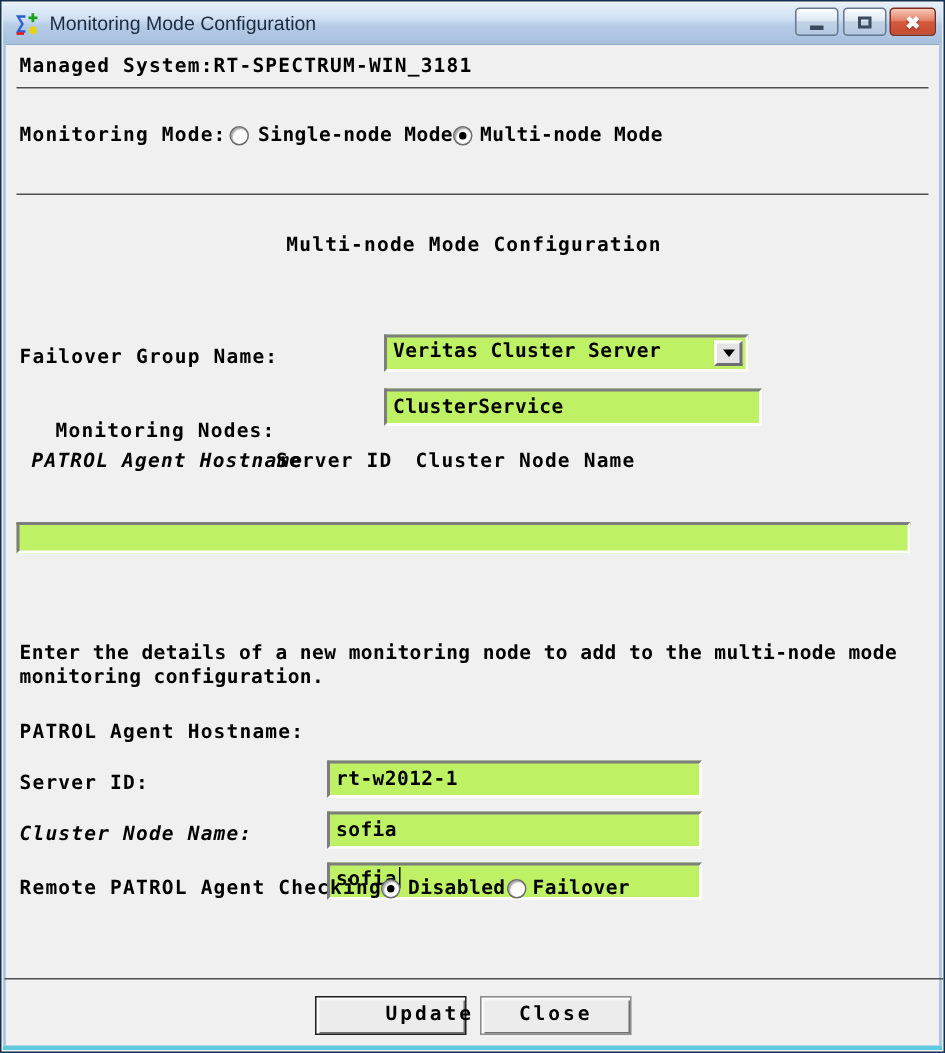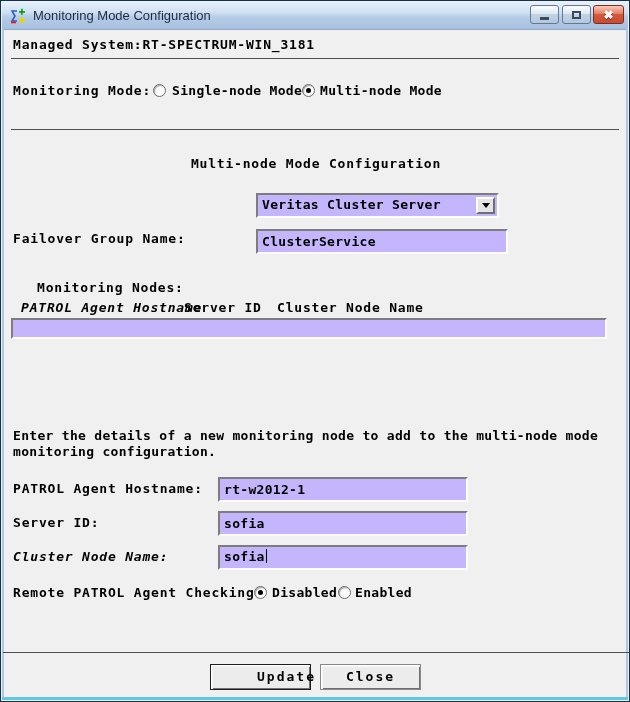--- a/index.html
+++ b/index.html
@@ -42,23 +42,23 @@
   .glyph-max { width:9px; height:8px; border:2px solid #3c4a5c; background:transparent; }
   .glyph-close { color:#fff; font-family:"Liberation Sans",sans-serif; font-weight:bold; font-size:12px; text-shadow:0 1px 1px #7a2417; }
 
   
   .abs { position:absolute; }
   .label { white-space:nowrap; letter-spacing:0.8px; }
   .hint  { white-space:pre-line; line-height:16px; }
   .hr { position:absolute; height:1px; background:#4f4f4f; }
 
   .sunken {
-    background:#c4b5fd;
+    background:#bef264;
     border-top:2px solid #7d7d7d; border-left:2px solid #7d7d7d;
-    border-bottom:2px solid #fcfcfc; border-right:2px solid #fcfcfc;
+    border-bottom:2px solid #fcfcfc; border-right:2px solid #fcfcfc;margin-top:30px;
   }
   .field {
     font-family:inherit; font-weight:bold; font-size:13px; letter-spacing:0.3px; color:#000;
     padding-left:4px; line-height:20px; white-space:nowrap; overflow:hidden;
   }
   input.field { outline:none; }
   .caret { display:inline-block; width:1px; height:14px; background:#000; vertical-align:-2px; margin-left:1px; }
 
   
   .combo { cursor:default; }
@@ -166,19 +166,19 @@
   <div class="abs sunken field" style="left:217px; top:544px; width:250px; height:25px;">
     <span>sofia</span><span class="caret"></span>
   </div>
 
   <div class="abs label" style="left:12px; top:584px;">Remote PATROL Agent Checking:</div>
   <span class="radio" style="left:253px; top:585px;">
       <span class="dot"></span>
     </span>
   <div class="abs" style="left:271px; top:584px; white-space:nowrap;">Disabled</div>
   <span class="radio" style="left:337px; top:585px;"></span>
-  <div class="abs" style="left:354px; top:584px; white-space:nowrap;">Enabled</div>
+  <div class="abs" style="left:354px; top:584px; white-space:nowrap;">Failover</div>
 
   <div class="hr" style="left:2px; width:626px; top:651px;"></div>
   <div class="btn default" style="left:209px; top:663px;padding-left:46px;">Update</div>
   <div class="btn" style="left:319px; top:663px;">Close</div>
 
 </div>
 
 </body></html>

